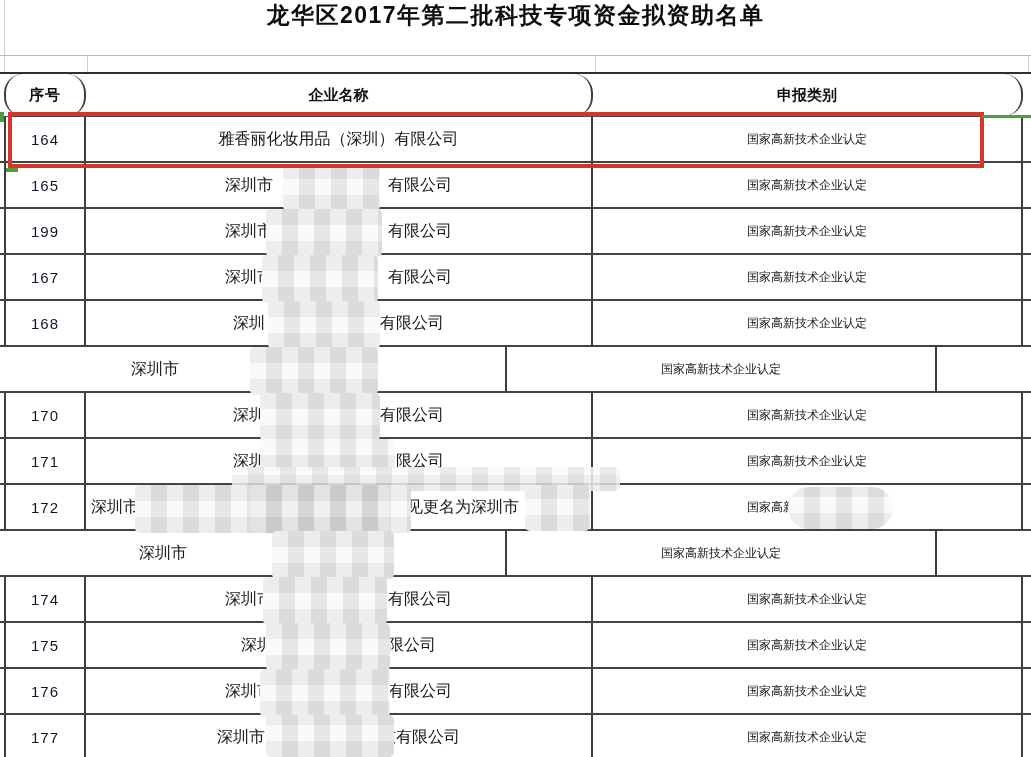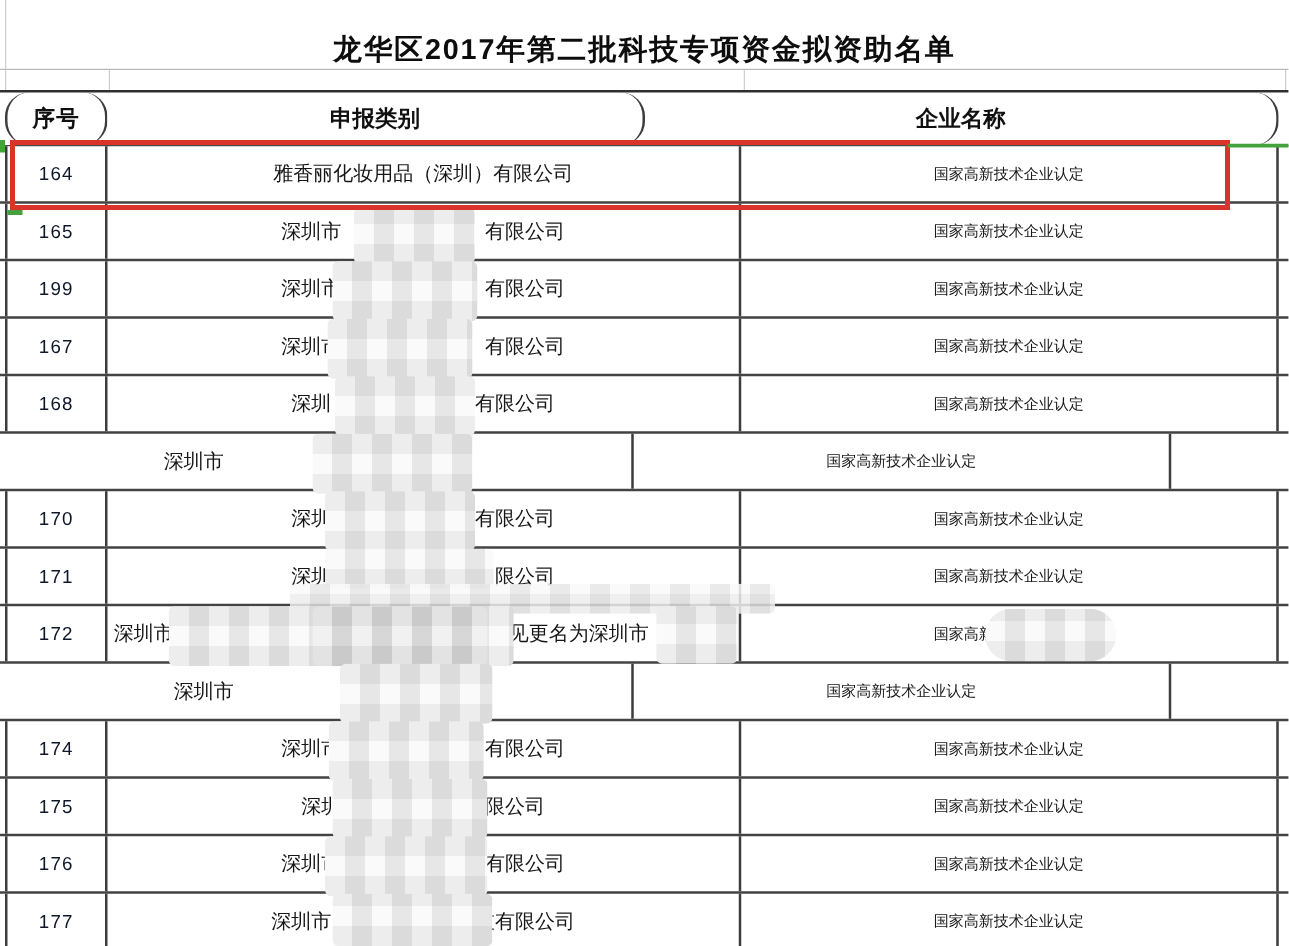--- a/index.html
+++ b/index.html
@@ -1,41 +1,41 @@
 <!DOCTYPE html>
 <html><head>
 <meta charset="utf-8">
 <style>
   html,body{margin:0;padding:0;background:#fff;}
   .page{position:relative;width:1031px;height:757px;overflow:hidden;
         font-family:"Liberation Sans","DejaVu Sans",sans-serif;background:#fff;color:#161616;}
 
   
   .title-row{position:absolute;left:0;top:0;width:1031px;height:55px;
-             display:flex;align-items:flex-end;justify-content:center;}
+             display:flex;align-items:flex-start;justify-content:center;}
   .title-row .t{font-size:23px;font-weight:bold;letter-spacing:1.5px;color:#0d0d0d;}
   .vline-light-left{position:absolute;left:4px;top:0;width:1px;height:55px;background:#cfcfcf;}
   .hline-light{position:absolute;left:0;top:55px;width:1031px;height:1px;background:#b9b9b9;}
 
   
   .sheet{position:absolute;left:0;top:56px;width:1031px;}
   .spacer-row{height:16px;display:flex;}
   .spacer-row .s1{width:82px;margin-left:4px;border-left:1px solid #cfcfcf;border-right:1px solid #cfcfcf;}
   .spacer-row .s2{width:507px;border-right:1px solid #cfcfcf;}
   .spacer-row .s3{width:432px;border-right:1px solid #cfcfcf;}
 
   .header-row{height:45px;border-top:2px solid #2f2f2f;border-bottom:1px solid #4a4a4a;
               display:flex;box-sizing:border-box;}
   .row{height:46px;border-bottom:2px solid #434343;display:flex;box-sizing:border-box;}
   .c{display:flex;align-items:center;justify-content:center;box-sizing:border-box;}
   .no{width:82px;margin-left:4px;border-left:2px solid #3d3d3d;border-right:2px solid #3d3d3d;
       font-size:15px;letter-spacing:1px;color:#0f172a;}
   .name{width:507px;border-right:2px solid #3d3d3d;font-size:16px;}
   .cat{width:430px;border-right:2px solid #3d3d3d;font-size:12px;}
-  .header-row .no,.header-row .name,.header-row .cat{font-size:18px;font-weight:600;color:#101010;
+  .header-row .no,.header-row .name,.header-row .cat{font-size:15px;font-weight:600;color:#101010;
       border-left-color:#3d3d3d;border-radius:19px;}
   .t{white-space:nowrap;}
   .gap{display:inline-block;width:115px;height:1px;}
   .row-left .name{justify-content:flex-start;padding-left:5px;}
   .row-left .gap1{display:inline-block;width:268px;height:1px;}
 
   
   .blur{position:absolute;z-index:3;background-color:#f1f1f1;border-radius:5px;
     background-image:
       repeating-linear-gradient(0deg, rgba(0,0,0,0.05) 0 16px, rgba(255,255,255,0) 16px 32px),
@@ -82,22 +82,22 @@
   <div class="sheet">
 
     <div class="spacer-row">
       <div class="s1"></div>
       <div class="s2"></div>
       <div class="s3"></div>
     </div>
 
     <div class="header-row">
       <div class="c no">序号</div>
+      <div class="c name">企业名称</div>
       <div class="c cat">申报类别</div>
-      <div class="c name">企业名称</div>
     </div>
 
     <div class="row">
       <div class="c no">164</div>
       <div class="c name">
         <span class="t">雅香丽化妆用品（深圳）有限公司</span>
       </div>
       <div class="c cat">国家高新技术企业认定</div>
     </div>
 

